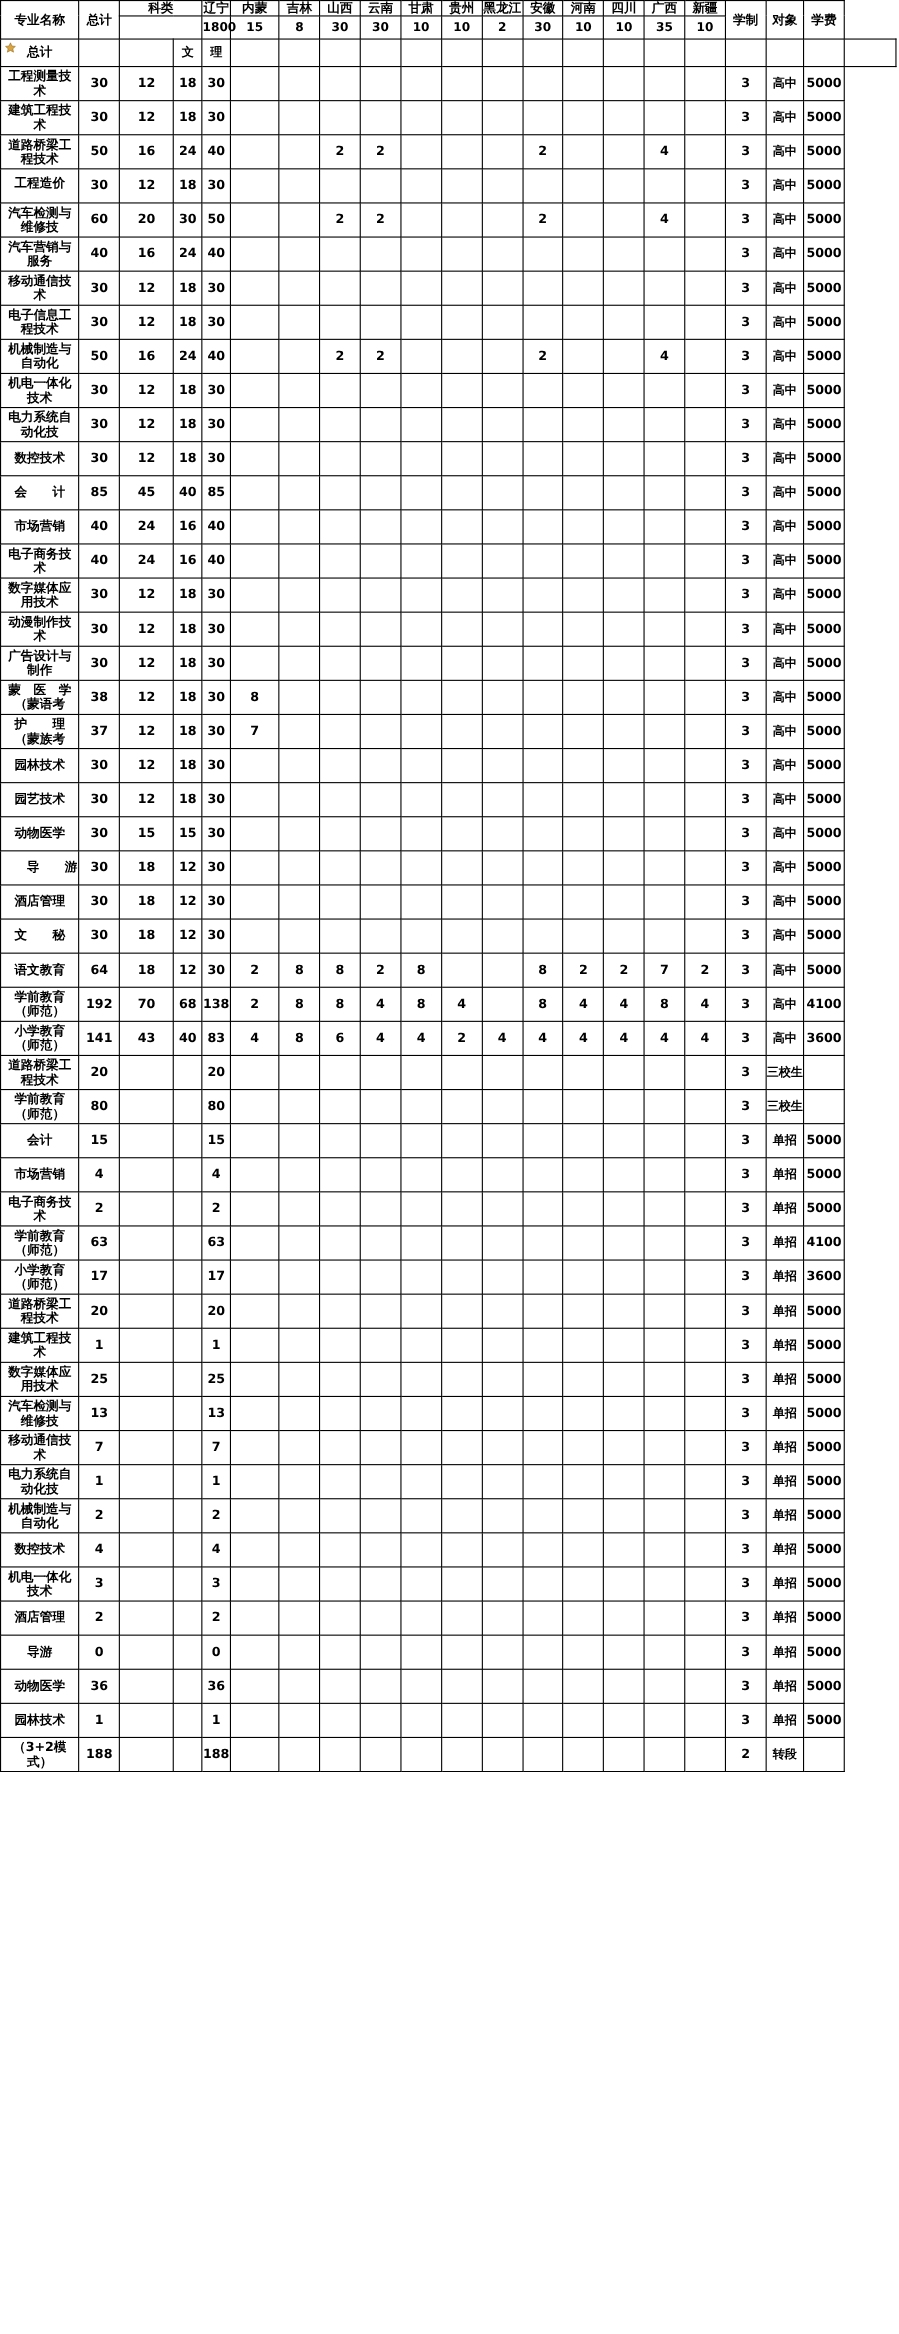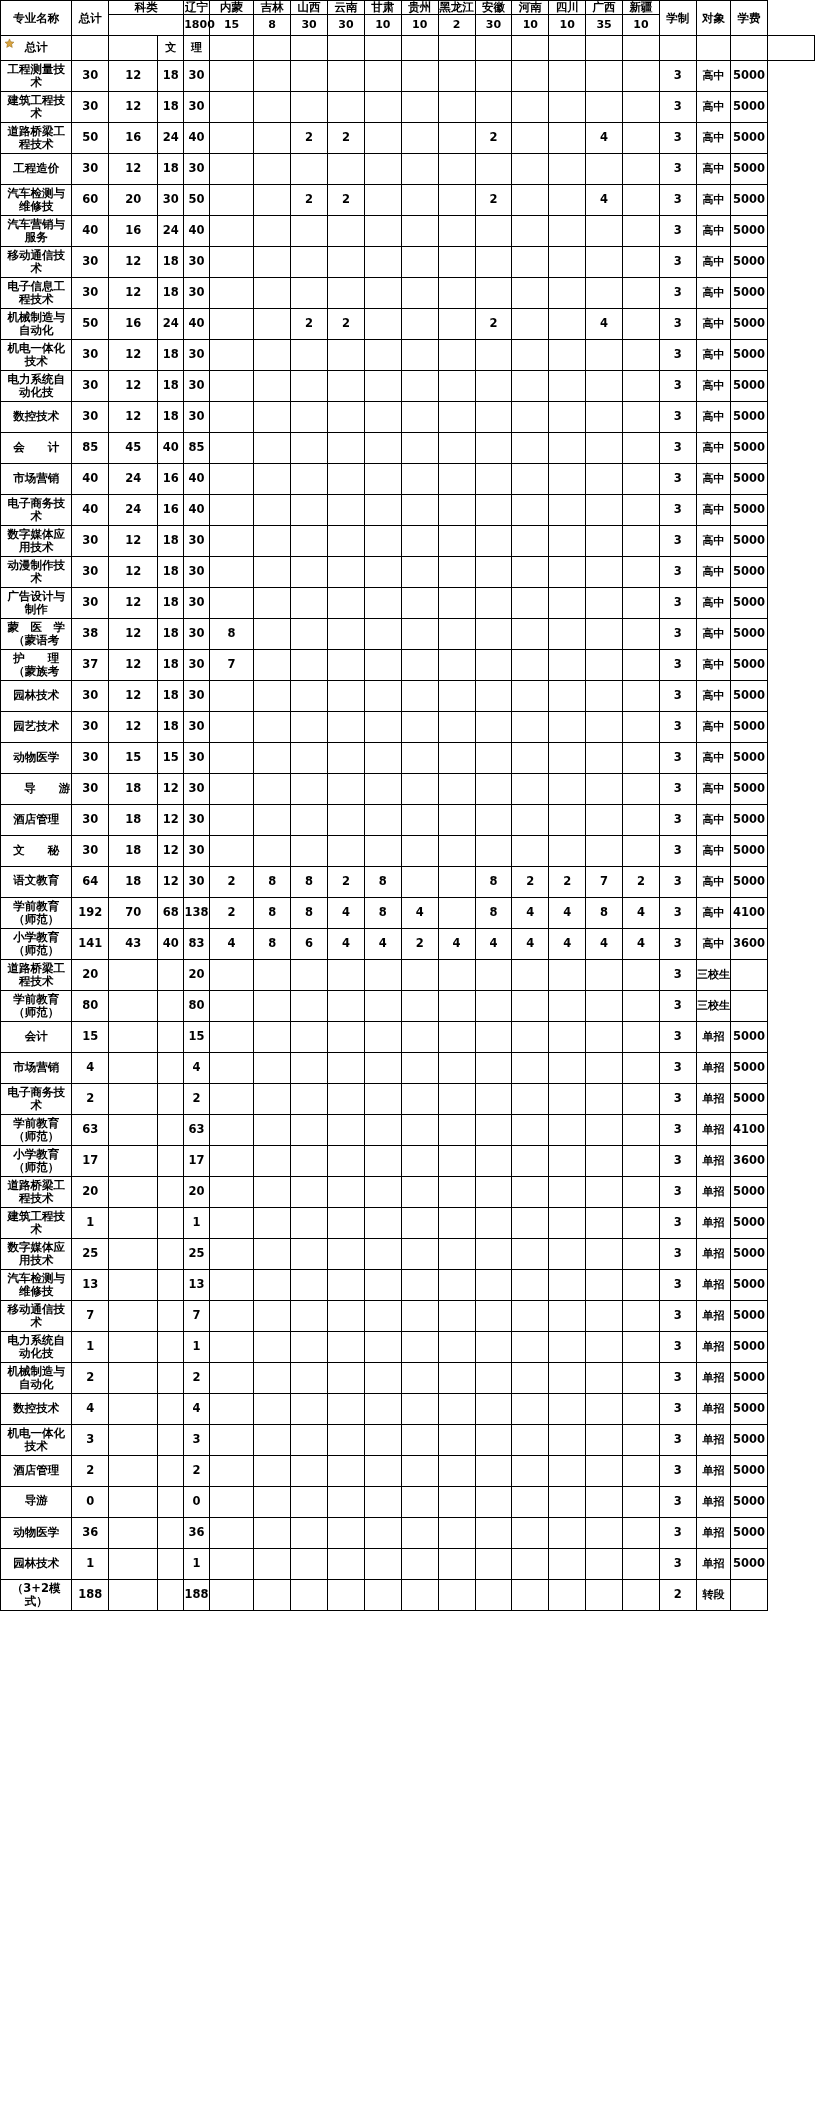--- a/index.html
+++ b/index.html
@@ -178,21 +178,21 @@
           <td class="num">2</td>
           <td class="num"></td>
           <td class="num"></td>
           <td class="num">4</td>
           <td class="num"></td>
           <td class="num">3</td>
           <td class="sub">高中</td>
           <td class="num">5000</td>
         </tr>
         <tr>
-          <td class="majorcell" style="height: 28px;">工程造价</td>
+          <td class="majorcell" style="height: 28px; font-family: Liberation Mono, monospace;">工程造价</td>
           <td class="num">30</td>
           <td class="num">12</td>
           <td class="num">18</td>
           <td class="num">30</td>
           <td class="num"></td>
           <td class="num"></td>
           <td class="num"></td>
           <td class="num"></td>
           <td class="num"></td>
           <td class="num"></td>
@@ -684,21 +684,21 @@
           <td class="num"></td>
           <td class="num"></td>
           <td class="num"></td>
           <td class="num"></td>
           <td class="num"></td>
           <td class="num">3</td>
           <td class="sub">高中</td>
           <td class="num">5000</td>
         </tr>
         <tr>
-          <td class="majorcell" style="height: 28px; font-family: Liberation Mono, monospace;">语文教育</td>
+          <td class="majorcell" style="height: 28px;">语文教育</td>
           <td class="num">64</td>
           <td class="num">18</td>
           <td class="num">12</td>
           <td class="num">30</td>
           <td class="num">2</td>
           <td class="num">8</td>
           <td class="num">8</td>
           <td class="num">2</td>
           <td class="num">8</td>
           <td class="num"></td>
@@ -1124,21 +1124,21 @@
           <td class="num"></td>
           <td class="num"></td>
           <td class="num"></td>
           <td class="num"></td>
           <td class="num"></td>
           <td class="num">3</td>
           <td class="sub">单招</td>
           <td class="num">5000</td>
         </tr>
         <tr>
-          <td class="majorcell" style="height: 28px; font-family: Liberation Mono, monospace;">导游</td>
+          <td class="majorcell" style="height: 28px;">导游</td>
           <td class="num">0</td>
           <td class="num"></td>
           <td class="num"></td>
           <td class="num">0</td>
           <td class="num"></td>
           <td class="num"></td>
           <td class="num"></td>
           <td class="num"></td>
           <td class="num"></td>
           <td class="num"></td>

